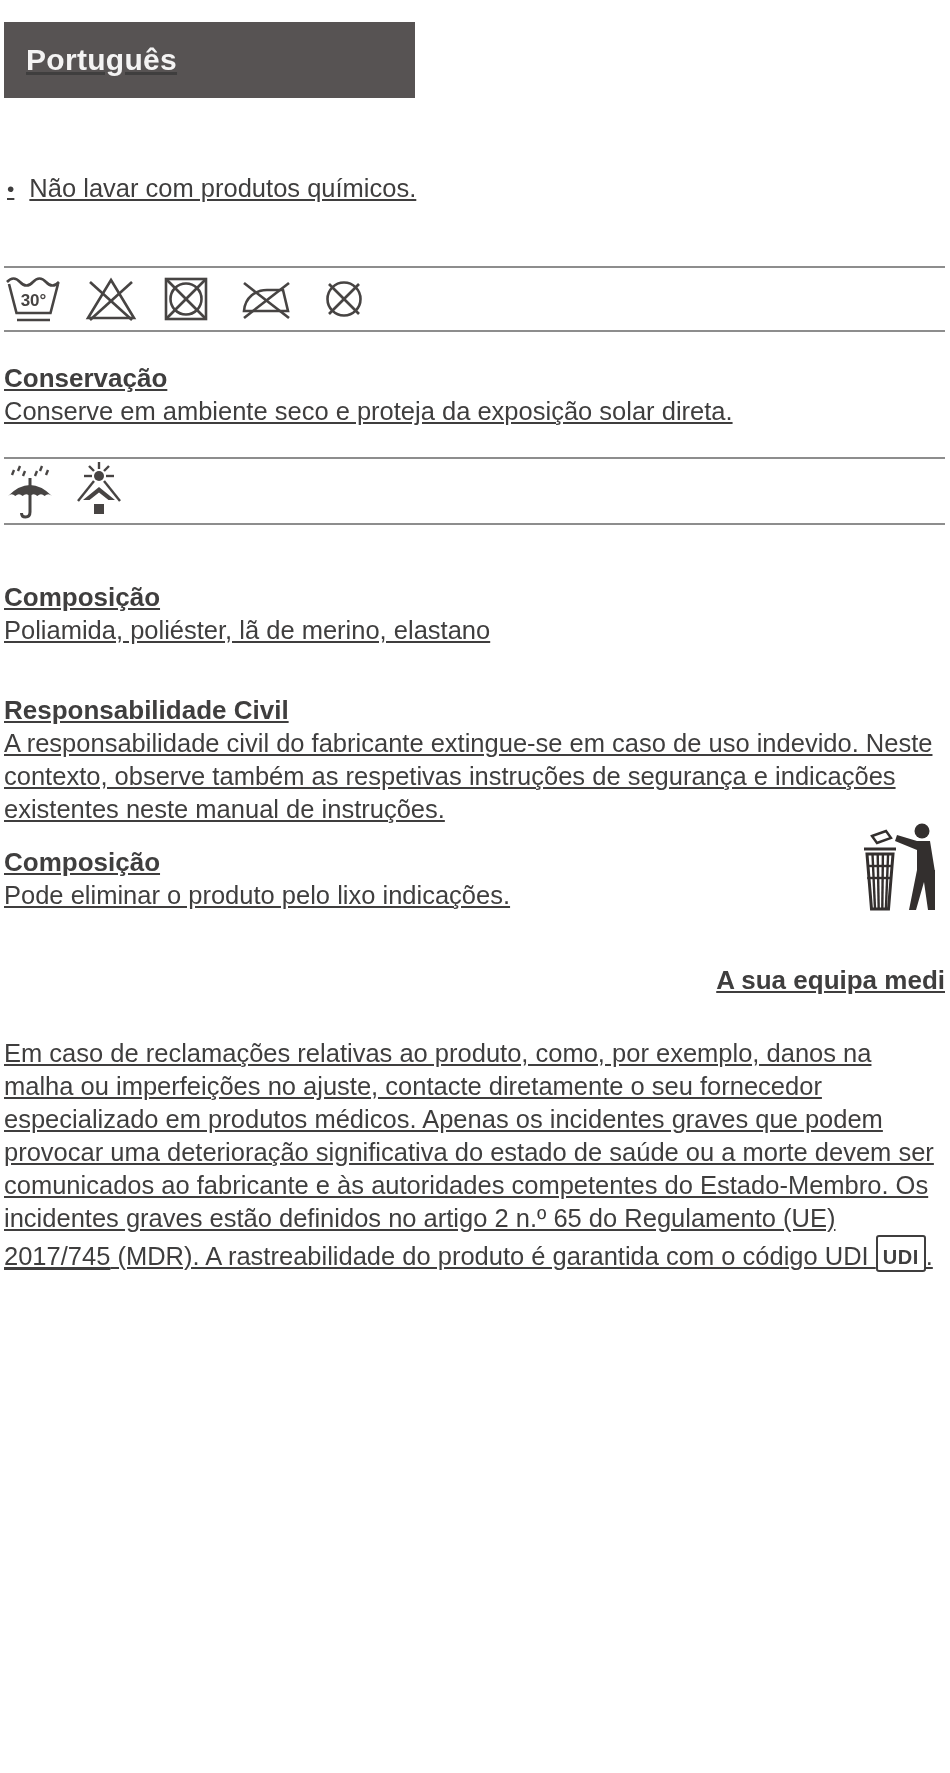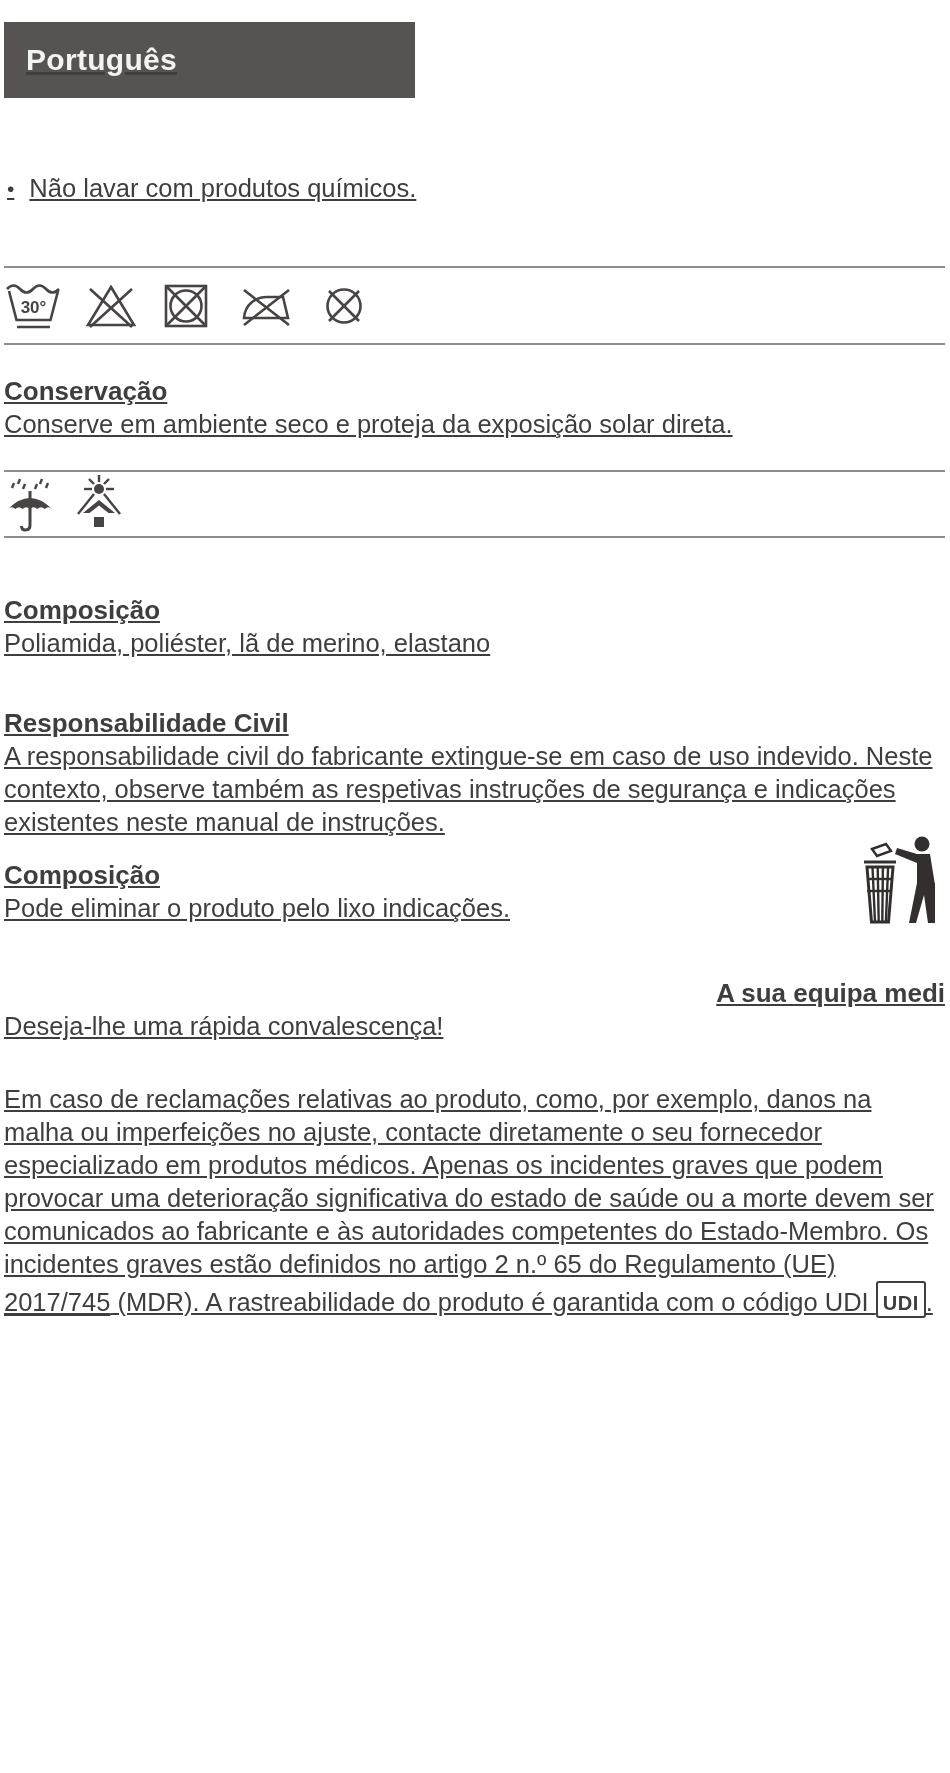--- a/index.html
+++ b/index.html
@@ -42,21 +42,21 @@
     border-top: 2px solid #8d8d8d;
     margin: 0;
     width: 941px;
   }
   .rule-1 { margin-top: 61px; }
 
   .sym-row {
     display: flex;
     align-items: center;
     gap: 20px;
-    height: 75px;
+    height: 62px;
     padding-left: 1px;
   }
   .sym-row-2 { height: 64px; gap: 16px; }
   .sym-row svg { display: block; }
 
   .heading {
     font-size: 26px;
     font-weight: 700;
     line-height: 33px;
     margin: 0;
@@ -205,19 +205,18 @@
       <path d="M10 14 L24 9 L29 16 L15 21 Z" fill="#ffffff" stroke="#332f2e" stroke-width="2.4"></path>
       <circle cx="60" cy="9" r="7.5" fill="#332f2e"></circle>
       <path fill="#332f2e" d="M35 13 L55 19 L68 19 L73 50 L55 50 L55 28 L33 19 Z"></path>
       <path fill="#332f2e" d="M55 48 L47 88 L54 88 L62 60 L66 88 L73 88 L73 48 Z"></path>
     </svg>
     <h2 class="heading">Composição</h2>
     <p class="body-text">Pode eliminar o produto pelo lixo indicações.</p>
   </section>
 
   <h2 class="heading heading-team">A sua equipa medi</h2>
-  <p class="body-text">Deseja-lhe uma rápida convalescença!</p>
 
   <p class="body-text para-complaints">
     <span>Em caso de reclamações relativas ao produto, como, por exemplo, danos na malha ou imperfeições no ajuste, contacte diretamente o seu fornecedor especializado em produtos médicos. Apenas os incidentes graves que podem provocar uma deterioração significativa do estado de saúde ou a morte devem ser comunicados ao fabricante e às autoridades competentes do Estado-Membro. Os incidentes graves estão definidos no artigo 2 n.º 65 do Regulamento (UE) </span><span class="regulation-number">2017/745</span><span> (MDR). A rastreabilidade do produto é garantida com o código UDI </span><span class="udi-badge">UDI</span><span>.</span>
   </p>
 
 </main>
 
 </body></html>

